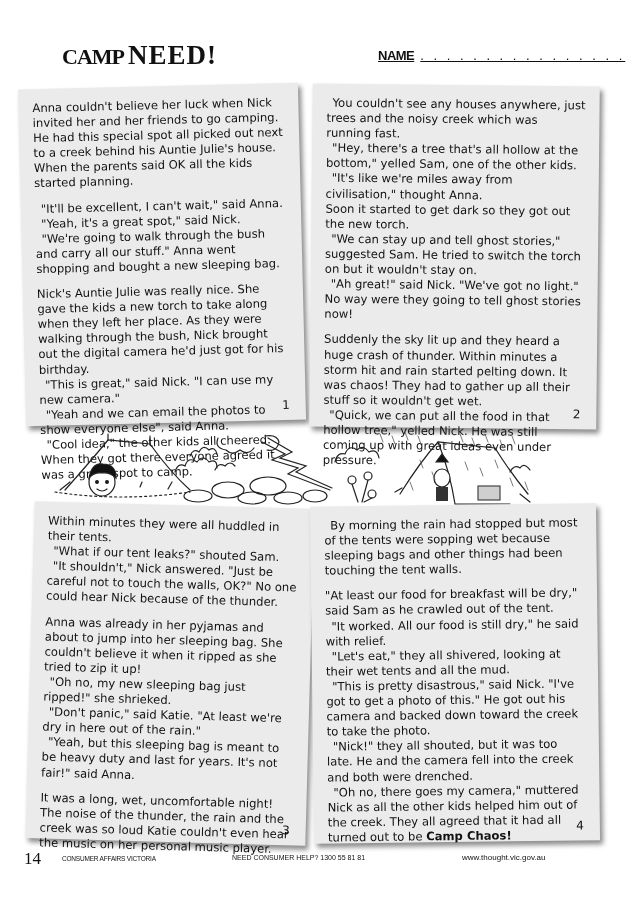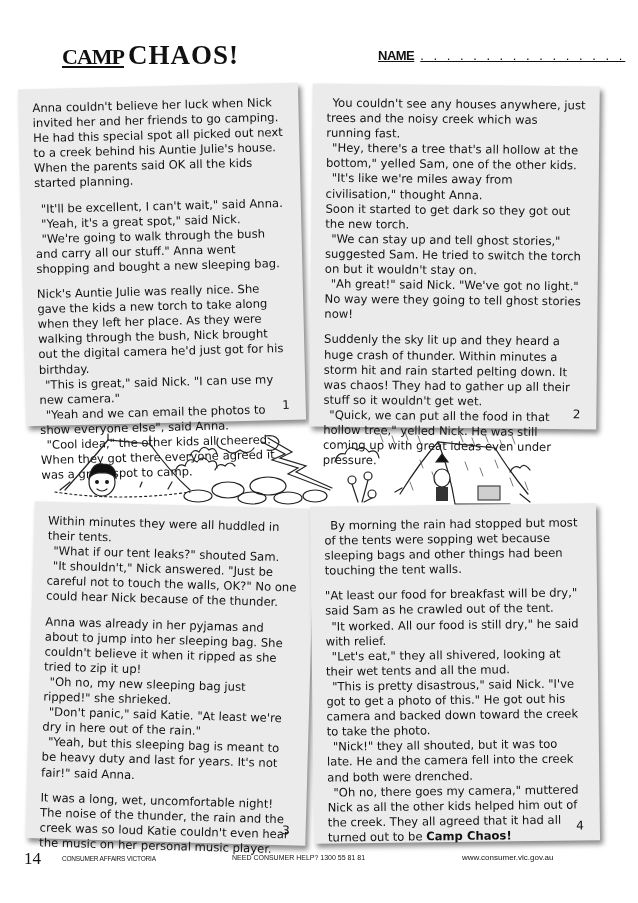--- a/index.html
+++ b/index.html
@@ -1,21 +1,21 @@
 <!DOCTYPE html>
 <html><head>
 <meta charset="utf-8">
 <style>
   html, body { margin: 0; padding: 0; background: #ffffff; }
   body { width: 638px; height: 903px; position: relative; overflow: hidden;
          font-family: "DejaVu Sans", sans-serif; color: #111; }
   .header { position: absolute; top: 40px; left: 0; width: 638px; height: 36px; }
   .title { position: absolute; left: 62px; top: 0; font-family: "Liberation Serif", serif;
            font-weight: bold; color: #111; white-space: nowrap; }
-  .title .t1 { font-size: 22px; letter-spacing: -1px; text-decoration: underline; }
+  .title .t1 { font-size: 22px; letter-spacing: -1px; }
   .title .t2 { font-size: 27px; letter-spacing: 1px; margin-left: 4px; }
   .name-field { position: absolute; left: 378px; top: 8px; font-family: "Liberation Sans", sans-serif;
                 font-size: 13px; font-weight: bold; letter-spacing: -0.5px; white-space: nowrap; text-decoration: underline; }
   .name-field .dots { font-weight: normal; letter-spacing: 3px; margin-left: 6px; }
 
   .panel { position: absolute; background: #ebebec;
            box-shadow: 3px 4px 5px rgba(0,0,0,0.45); }
   .panel .body { position: absolute; left: 14px; right: 14px; top: 12px;
                  font-size: 11.6px; line-height: 15.1px; color: #111; }
   .panel p { margin: 0; }
@@ -35,21 +35,21 @@
   .footer .pg { position: absolute; left: 24px; top: 0; font-family: "Liberation Serif", serif; font-size: 17px; }
   .footer .org { position: absolute; left: 62px; top: 6px; font-size: 6.5px; letter-spacing: -0.2px; }
   .footer .help { position: absolute; left: 232px; top: 5px; font-size: 7px; }
   .footer .url { position: absolute; left: 462px; top: 4px; font-size: 8px; }
 </style>
 </head>
 <body>
 
 <div class="header">
   <div class="title">
-    <span class="t1">CAMP</span><span class="t2">CHAOS!</span>
+    <span class="t1">CAMP</span><span class="t2">NEED!</span>
   </div>
   <div class="name-field">
     <span>NAME</span><span class="dots">. . . . . . . . . . . . . . . .</span>
   </div>
 </div>
 
 <div class="panel p1">
   <div class="body">
       <p>Anna couldn't believe her luck when Nick invited her and her friends to go camping. He had this special spot all picked out next to a creek behind his Auntie Julie's house. When the parents said OK all the kids started planning.</p>
       <p class="gap ind">"It'll be excellent, I can't wait," said Anna.</p>
@@ -171,14 +171,14 @@
       <p class="ind">"Nick!" they all shouted, but it was too late. He and the camera fell into the creek and both were drenched.</p>
       <p class="ind"><span>"Oh no, there goes my camera," muttered Nick as all the other kids helped him out of the creek. They all agreed that it had all turned out to be</span> <span class="bold">Camp Chaos!</span></p>
     </div>
   <div class="pageno">4</div>
 </div>
 
 <div class="footer">
   <span class="pg">14</span>
   <span class="org">CONSUMER AFFAIRS VICTORIA</span>
   <span class="help">NEED CONSUMER HELP?  1300 55 81 81</span>
-  <span class="url">www.consumer.vic.gov.au</span>
+  <span class="url">www.thought.vic.gov.au</span>
 </div>
 
 </body></html>

